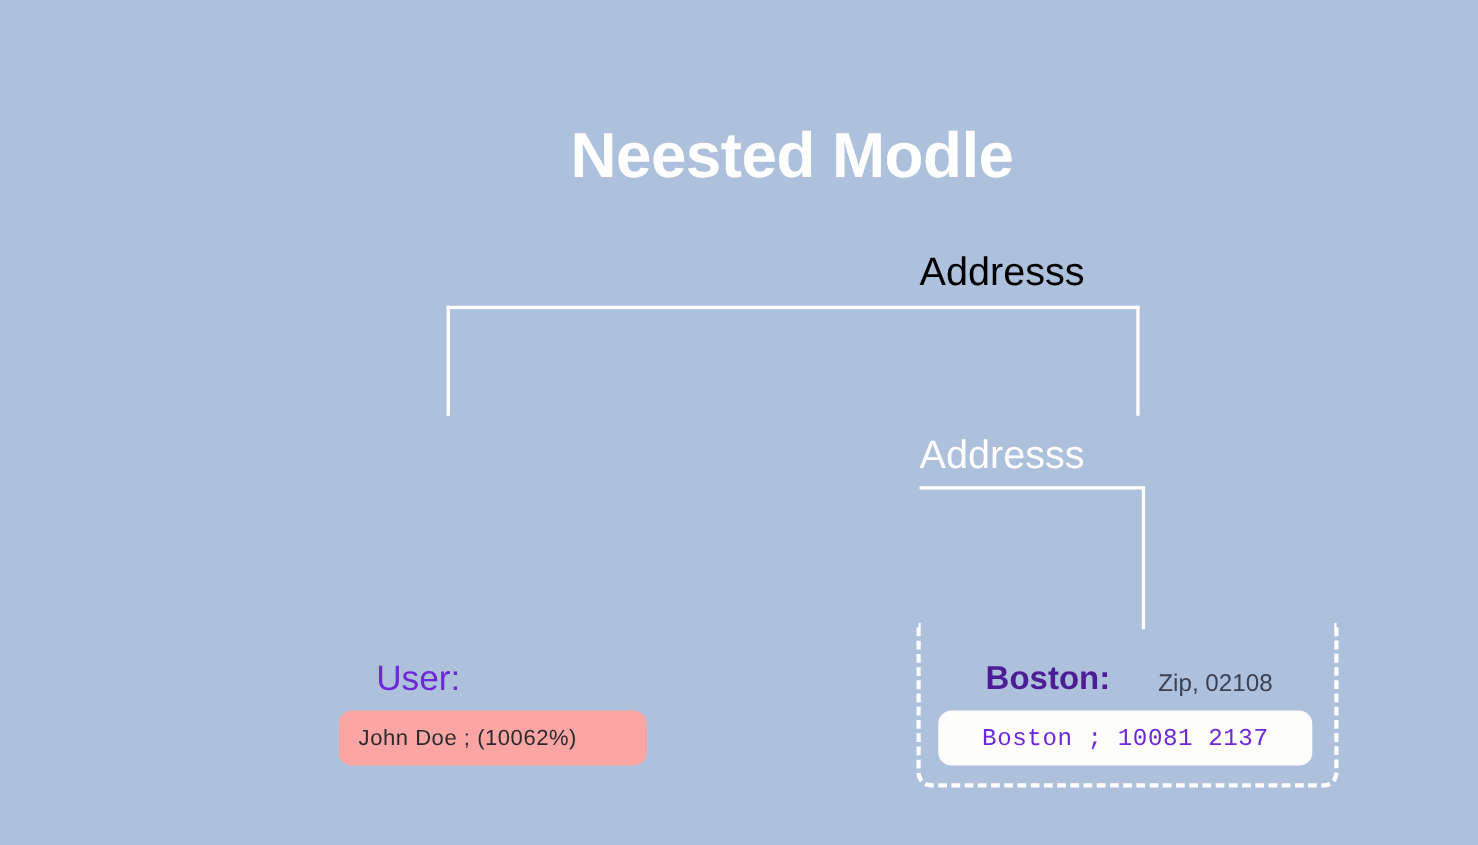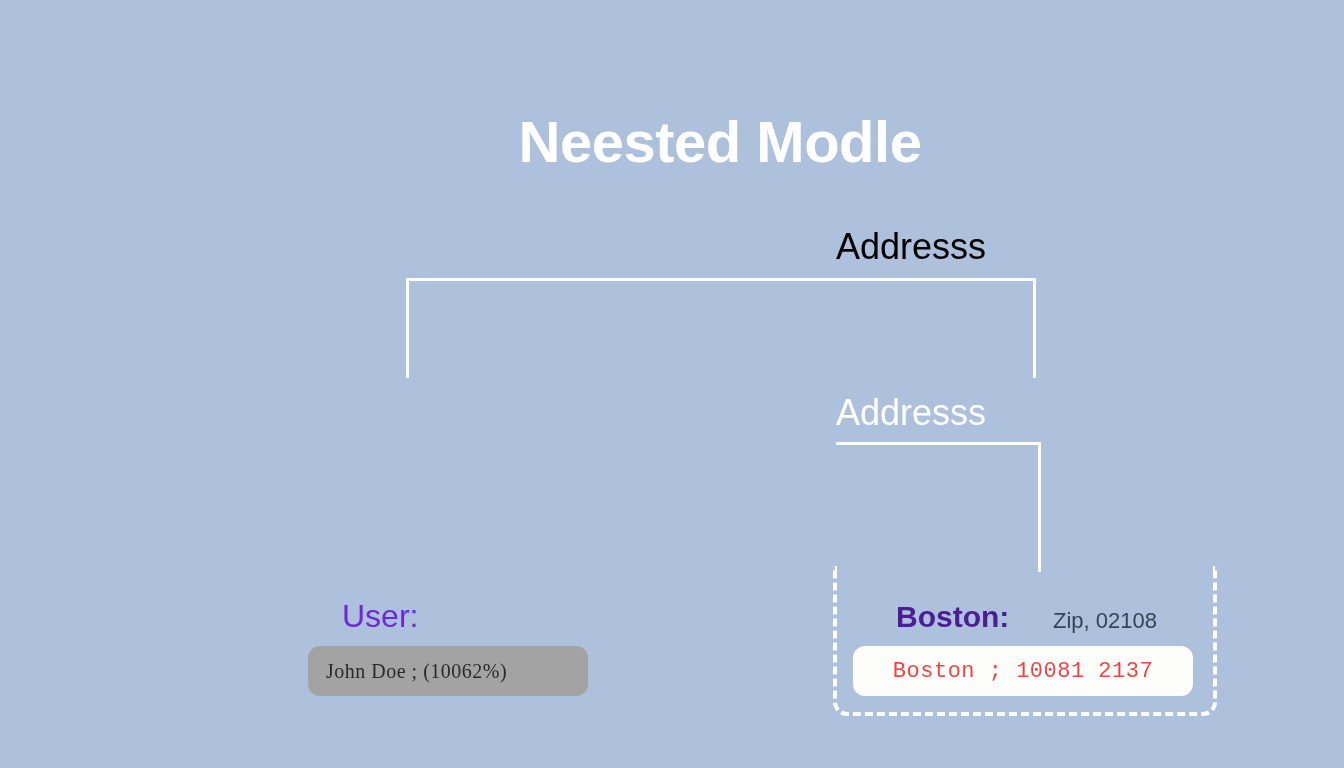--- a/index.html
+++ b/index.html
@@ -70,26 +70,26 @@
       color: #6d28d9;
       font-size: 32px;
       font-weight: 500;
     }
     .user-box {
       position: absolute;
       top: 598px;
       left: 260px;
       width: 280px;
       height: 50px;
-      background: #a3a3a3;
+      background: #fca5a5;
       border-radius: 12px;
       display: flex;
       align-items: center;
       padding-left: 18px;
-      font-family: Liberation Serif, serif;
+      font-family: Liberation Sans, sans-serif;
       font-size: 20px;
       color: #2a2a2a;
       letter-spacing: 0.5px;
     }
     .boston-label {
       position: absolute;
       top: 552px;
       left: 848px;
       color: #4c1d95;
       font-size: 30px;
@@ -109,21 +109,21 @@
       left: 805px;
       width: 340px;
       height: 50px;
       background: #fdfdfc;
       border-radius: 12px;
       display: flex;
       align-items: center;
       justify-content: center;
       font-family: 'Courier New', monospace;
       font-size: 22px;
-      color: #ef4444;
+      color: #6d28d9;
       letter-spacing: 0.5px;
     }
     .dashed-container {
       position: absolute;
       top: 518px;
       left: 785px;
       width: 384px;
       height: 150px;
       border-left: 4px dashed #ffffff;
       border-right: 4px dashed #ffffff;

